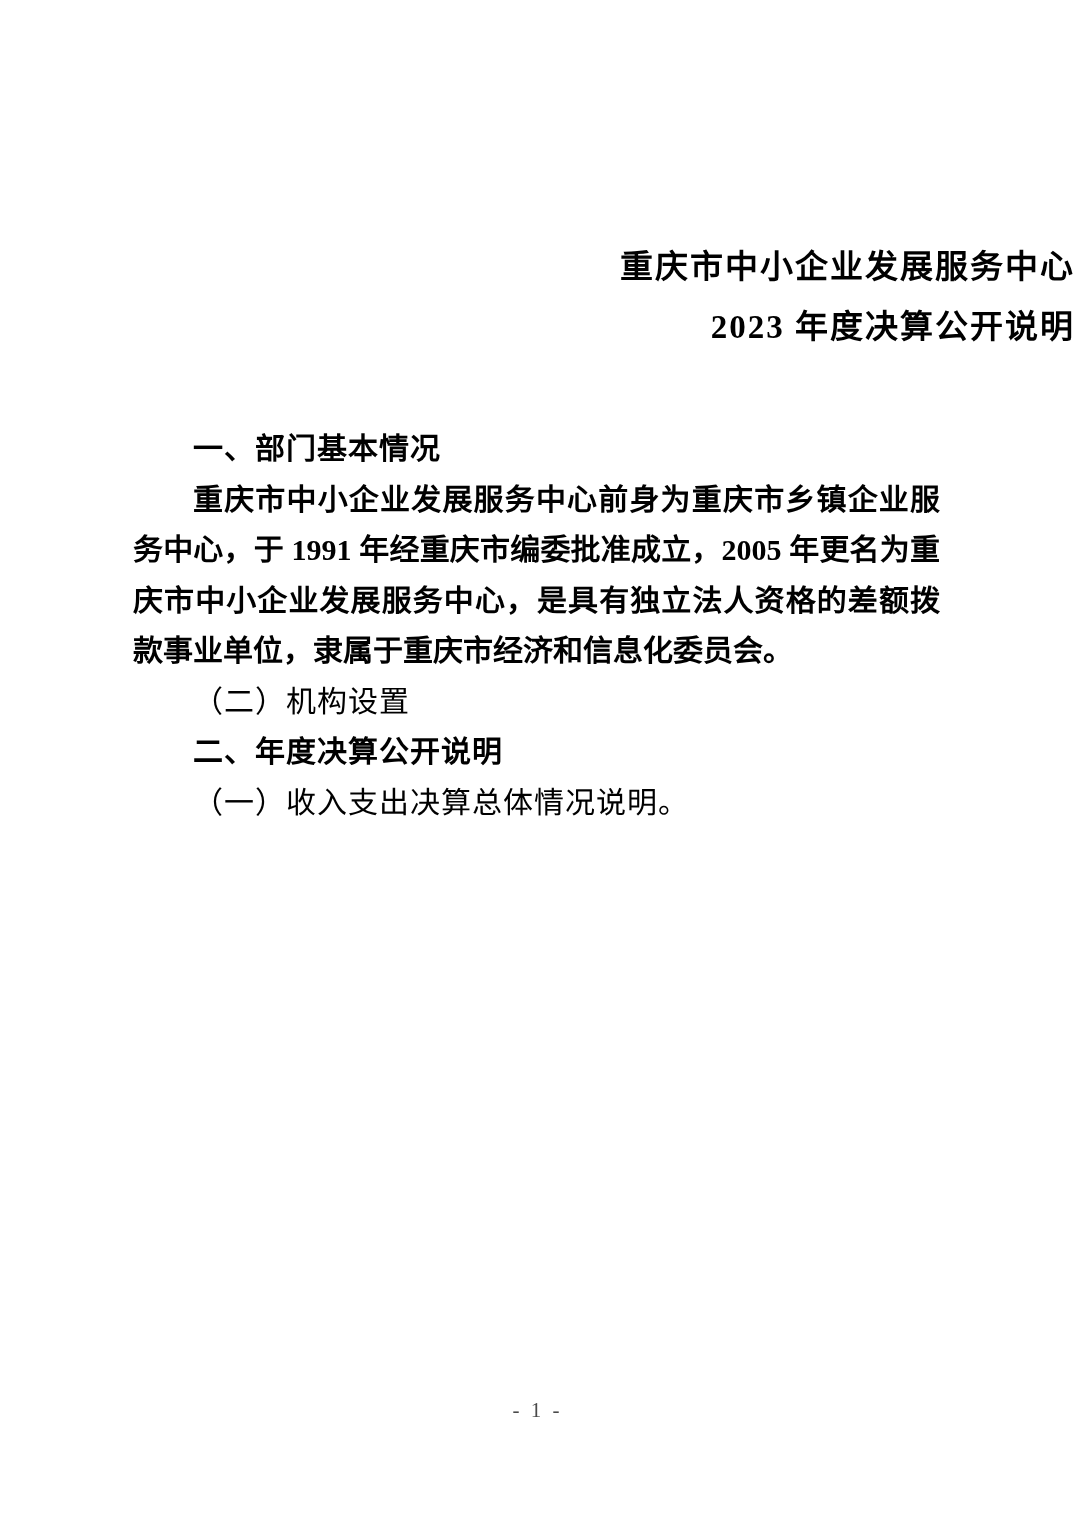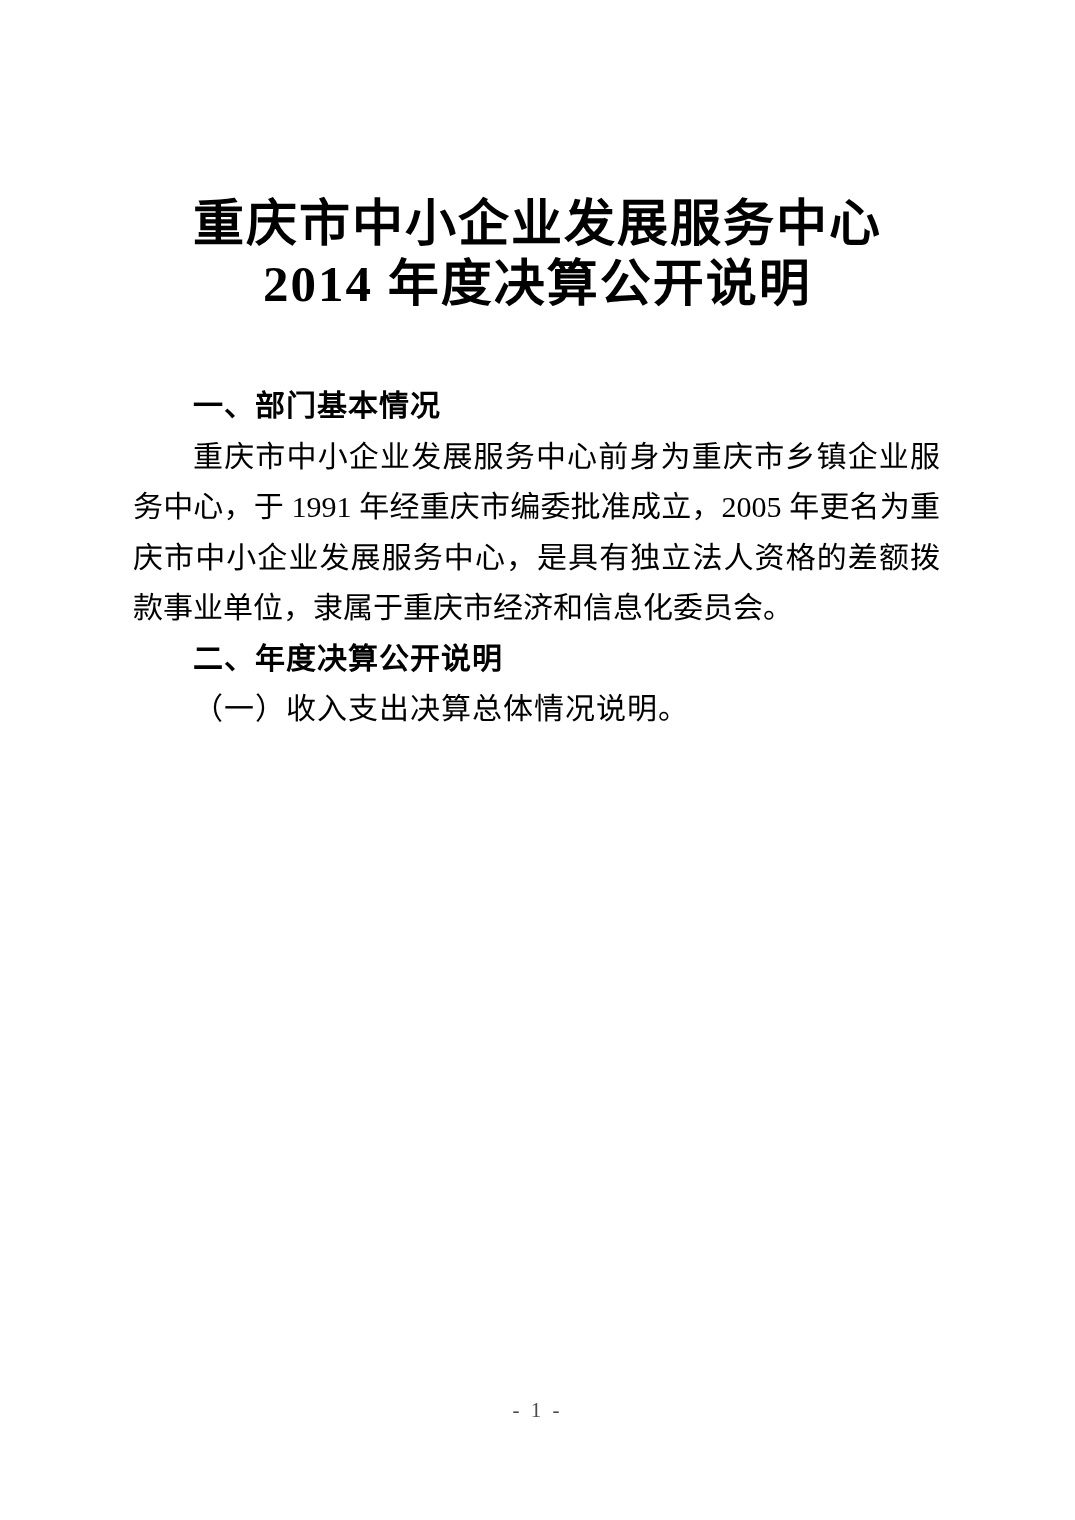--- a/index.html
+++ b/index.html
@@ -11,26 +11,27 @@
     position: relative;
     width: 1075px;
     height: 1520px;
     background: #ffffff;
     color: #000000;
     overflow: hidden;
   }
   
   .doc-title {
     padding-top: 194px;
-    text-align: center;
+    text-align: right;
     font-family: "Liberation Serif", "DejaVu Serif", serif;
     font-weight: 700;
-    font-size: 51px;
+    font-size: 33px;
     line-height: 60px;
     letter-spacing: 2px;
+    margin-top: 43px;
   }
   
   .doc-body {
     margin: 67px 135px 0 133px; 
     font-family: "Liberation Serif", "DejaVu Serif", serif;
     font-size: 30px;
     line-height: 50.5px;
     text-align: justify;
     text-justify: inter-character;
   }
@@ -43,21 +44,21 @@
     font-family: Liberation Sans, sans-serif;
     font-weight: 700;
     letter-spacing: 1px;
   }
   
   .h2 {
     font-weight: 400;
     letter-spacing: 1px;
   }
   .para {
-    font-weight: 400;
+    font-weight: 700;
   }
   
   .doc-footer {
     position: absolute;
     left: 0;
     top: 1398px;
     width: 100%;
     text-align: center;
     font-family: "Liberation Serif", "DejaVu Serif", serif;
     font-size: 21px;
@@ -65,26 +66,27 @@
     letter-spacing: 3px;
   }
 </style>
 </head>
 <body>
 
 <div class="page">
 
   <header class="doc-title">
     <div class="title-line">重庆市中小企业发展服务中心</div>
-    <div class="title-line">2014 年度决算公开说明</div>
+    <div class="title-line">2023 年度决算公开说明</div>
   </header>
 
   <main class="doc-body">
     <div class="h1">一、部门基本情况</div>
     <p class="para">重庆市中小企业发展服务中心前身为重庆市乡镇企业服务中心，于 1991 年经重庆市编委批准成立，2005 年更名为重庆市中小企业发展服务中心，是具有独立法人资格的差额拨款事业单位，隶属于重庆市经济和信息化委员会。</p>
+    <div class="h2">（二）机构设置</div>
     <div class="h1">二、年度决算公开说明</div>
     <div class="h2">（一）收入支出决算总体情况说明。</div>
   </main>
 
   <footer class="doc-footer">
     <span class="page-number">- 1 -</span>
   </footer>
 
 </div>
 

